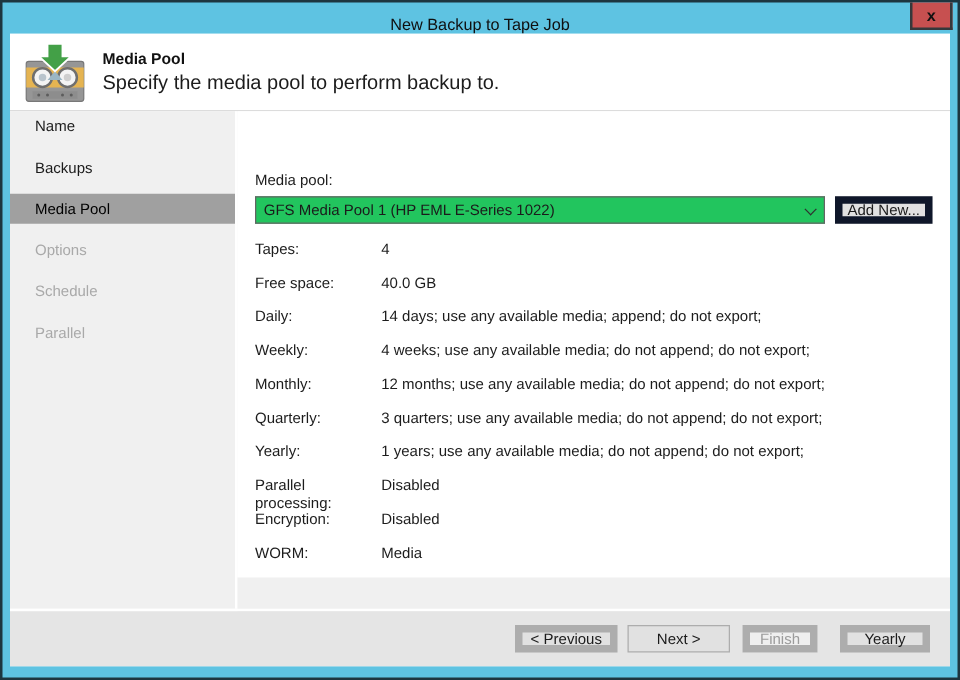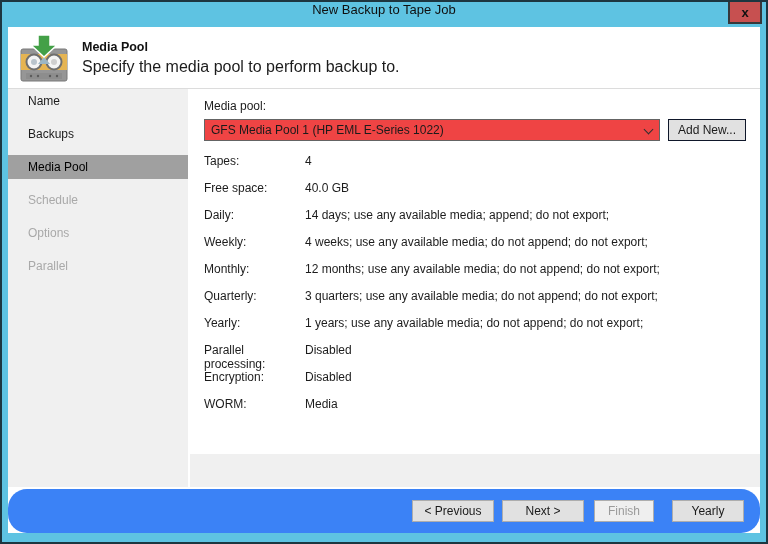--- a/index.html
+++ b/index.html
@@ -12,21 +12,21 @@
   }
   .window {
     position: relative;
     width: 768px; height: 544px;
     background: #5ec3e2;
     border: 2px solid #1d3640;
   }
   
   .titlebar {
     height: 25px;
-    display: flex; align-items: flex-start; justify-content: center;
+    display: flex; align-items: flex-end; justify-content: center;
     position: relative;
   }
   .titlebar .title {
     font-size: 13px; color: #0f0f0f;
   }
   .close-btn {
     position: absolute; top: 0; right: 4px;
     width: 34px; height: 22px;
     background: #c75050;
     border: 2px solid #35383b;
@@ -73,72 +73,71 @@
   .side-item.done     { color: #1b1b1b; }
   .side-item.selected { background: #a0a0a0; color: #000; }
   .side-item.todo     { color: #a9a9a9; }
   .main {
     flex: 1 1 auto;
     background: #ffffff;
     padding: 10px 14px 0 14px;
     display: flex; flex-direction: column;
     min-width: 0;
   }
-  .field-label { margin-bottom: 6px; color: #1c1c1c; }
+  .field-label { margin-bottom: 6px; color: #1c1c1c; margin-top: 38px; }
   .combo-row { display: flex; align-items: center; }
   .combobox {
     flex: 1 1 auto;
     height: 22px;
     border: 1px solid #646464;
-    background: #ef4444;
+    background: #22c55e;
     display: flex; align-items: center;
     padding: 0 4px 0 6px;
     cursor: pointer;
   }
   .combobox .value { flex: 1 1 auto; white-space: nowrap; overflow: hidden; }
   .chevron {
     width: 9px; height: 9px; flex: 0 0 auto; margin-right: 2px;
     position: relative;
   }
   .chevron::before {
     content: "";
     position: absolute; left: 1px; top: 0;
     width: 6px; height: 6px;
     border-right: 1px solid #303030;
     border-bottom: 1px solid #303030;
     transform: rotate(45deg);
   }
   .btn {
     height: 22px;
     background: #e1e1e1;
-    border: 1px solid #0f172a;
+    border: 6px solid #0f172a;
     font-family: inherit; font-size: 12px; color: #1b1b1b;
     display: flex; align-items: center; justify-content: center;
     cursor: pointer;
   }
   .addnew { width: 78px; margin-left: 8px; flex: 0 0 auto; }
   
   .details { margin-top: 13px; }
   .d-row { height: 27px; display: flex; }
   .d-label { width: 101px; flex: 0 0 auto; color: #1c1c1c; }
   .d-value { color: #1c1c1c; white-space: nowrap; }
   .main-filler {
     margin: auto -14px 0 -14px;
     height: 33px;
     background: #f0f0f0;
     flex: 0 0 auto;
   }
   
   .hr { height: 2px; background: #ffffff; flex: 0 0 auto; }
   .footer {
     height: 44px; flex: 0 0 auto;
-    background: #3b82f6;
+    background: #e5e5e5;
     display: flex; align-items: center; justify-content: flex-end;
     padding-right: 16px;
-    border-radius: 19px;
   }
   .footer .btn { border-color: #adadad; }
   .btn-previous { width: 82px; margin-right: 8px; }
   .btn-next     { width: 82px; margin-right: 10px; border: 1px solid #3a79b8; }
   .btn-finish   { width: 60px; margin-right: 18px; color: #9b9b9b; background: #efefef; border-color: #c6c6c6; cursor: default; }
   .btn-cancel   { width: 72px; }
 </style>
 </head>
 <body>
 
@@ -176,22 +175,22 @@
         <div class="h-sub">Specify the media pool to perform backup to.</div>
       </div>
     </div>
 
     <div class="body">
 
       <div class="sidebar">
         <div class="side-item done">Name</div>
         <div class="side-item done">Backups</div>
         <div class="side-item selected">Media Pool</div>
+        <div class="side-item todo">Options</div>
         <div class="side-item todo">Schedule</div>
-        <div class="side-item todo">Options</div>
         <div class="side-item todo">Parallel</div>
       </div>
 
       <div class="main">
         <div class="field-label">Media pool:</div>
 
         <div class="combo-row">
           <div class="combobox">
             <span class="value">GFS Media Pool 1 (HP EML E-Series 1022)</span>
             <span class="chevron"></span>

